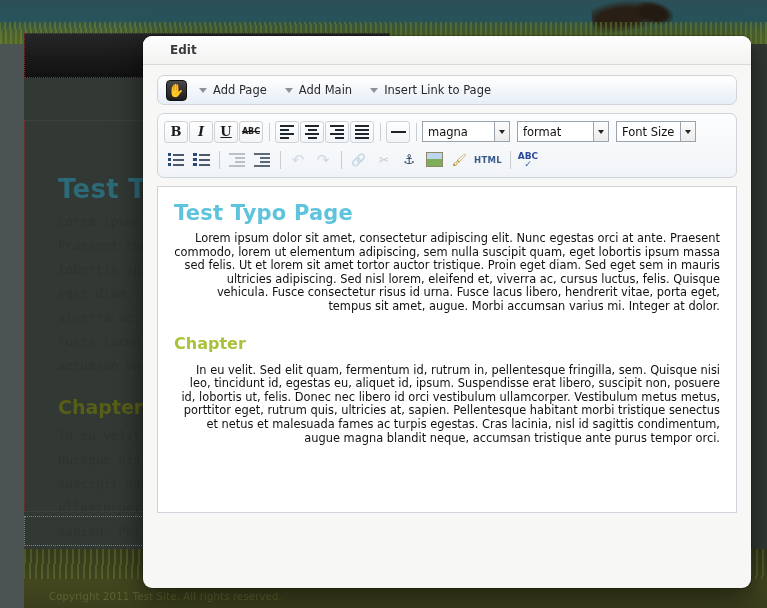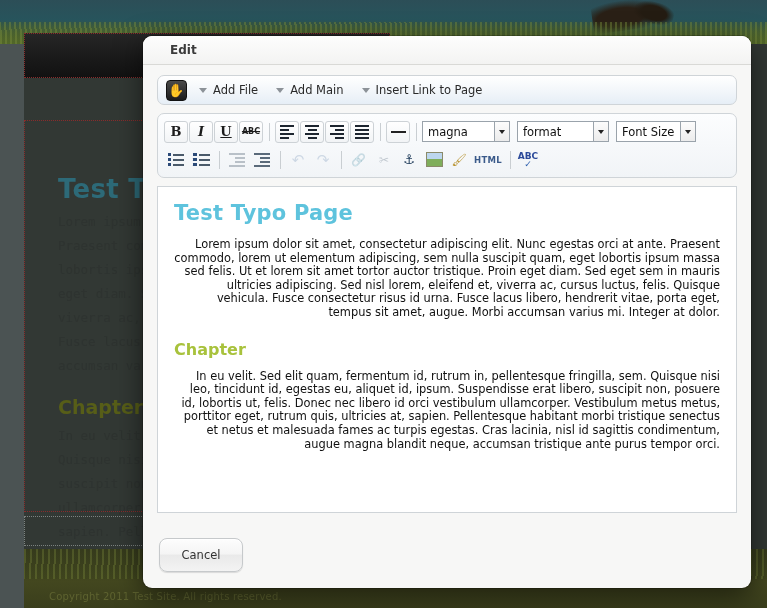--- a/index.html
+++ b/index.html
@@ -178,21 +178,21 @@
   .brush-ico { font-size:12px; color:#b8922e; }
   .html-ico { font-size:8.5px; font-weight:bold; color:#3a5a8a; letter-spacing:.3px; width:28px; }
   .abc-ico { font-size:9px; color:#2c4a9a; font-weight:bold; text-align:center; line-height:8px;}
   .link-ico { font-size:12px; color:#6d7d8d; }
 
   
   .editor-area {
     margin-top:8px; background:#fff; border:1px solid #cfd4d8;
     height:327px; padding:14px 16px; overflow:hidden;
   }
-  .ed-h1 { color:#5ec3dd; font-size:21px; font-weight:bold; margin:0 0 13px 0; letter-spacing:.2px; }
+  .ed-h1 { color:#5ec3dd; font-size:21px; font-weight:bold; margin:0 0 7px 0; letter-spacing:.2px; }
   .ed-h2 { color:#a8c23c; font-size:16px; font-weight:bold; margin:20px 0 11px 0; }
   .ed-p { font-size:11.4px; line-height:13.6px; color:#111; margin:0; text-align:right; }
 
   
   .modal-footer {
     position:absolute; left:0; bottom:0; width:608px; height:66px;
     padding:0 16px; display:flex; align-items:center; justify-content:space-between;
   }
   .pill {
     min-width:84px; height:34px; padding:0 18px;
@@ -261,21 +261,21 @@
     <span class="modal-title">Edit</span>
   </div>
 
   <div class="modal-inner">
 
     <div class="tb-top">
       <div class="hand-btn">✋</div>
 
       <div class="tb-item">
         <span class="caret"></span>
-        <span class="tb-item-label">Add File</span>
+        <span class="tb-item-label">Add Page</span>
       </div>
       <div class="tb-item">
         <span class="caret"></span>
         <span class="tb-item-label">Add Main</span>
       </div>
       <div class="tb-item">
         <span class="caret"></span>
         <span class="tb-item-label">Insert Link to Page</span>
       </div>
     </div>
@@ -452,15 +452,14 @@
 
     <div class="editor-area">
       <h1 class="ed-h1">Test Typo Page</h1>
       <p class="ed-p">Lorem ipsum dolor sit amet, consectetur adipiscing elit. Nunc egestas orci at ante. Praesent commodo, lorem ut elementum adipiscing, sem nulla suscipit quam, eget lobortis ipsum massa sed felis. Ut et lorem sit amet tortor auctor tristique. Proin eget diam. Sed eget sem in mauris ultricies adipiscing. Sed nisl lorem, eleifend et, viverra ac, cursus luctus, felis. Quisque vehicula. Fusce consectetur risus id urna. Fusce lacus libero, hendrerit vitae, porta eget, tempus sit amet, augue. Morbi accumsan varius mi. Integer at dolor.</p>
       <h2 class="ed-h2">Chapter</h2>
       <p class="ed-p">In eu velit. Sed elit quam, fermentum id, rutrum in, pellentesque fringilla, sem. Quisque nisi leo, tincidunt id, egestas eu, aliquet id, ipsum. Suspendisse erat libero, suscipit non, posuere id, lobortis ut, felis. Donec nec libero id orci vestibulum ullamcorper. Vestibulum metus metus, porttitor eget, rutrum quis, ultricies at, sapien. Pellentesque habitant morbi tristique senectus et netus et malesuada fames ac turpis egestas. Cras lacinia, nisl id sagittis condimentum, augue magna blandit neque, accumsan tristique ante purus tempor orci.</p>
     </div>
   </div>
 
   <div class="modal-footer">
-    <div class="pill">Cancel</div>
   </div>
 </div>
 
 </body></html>

